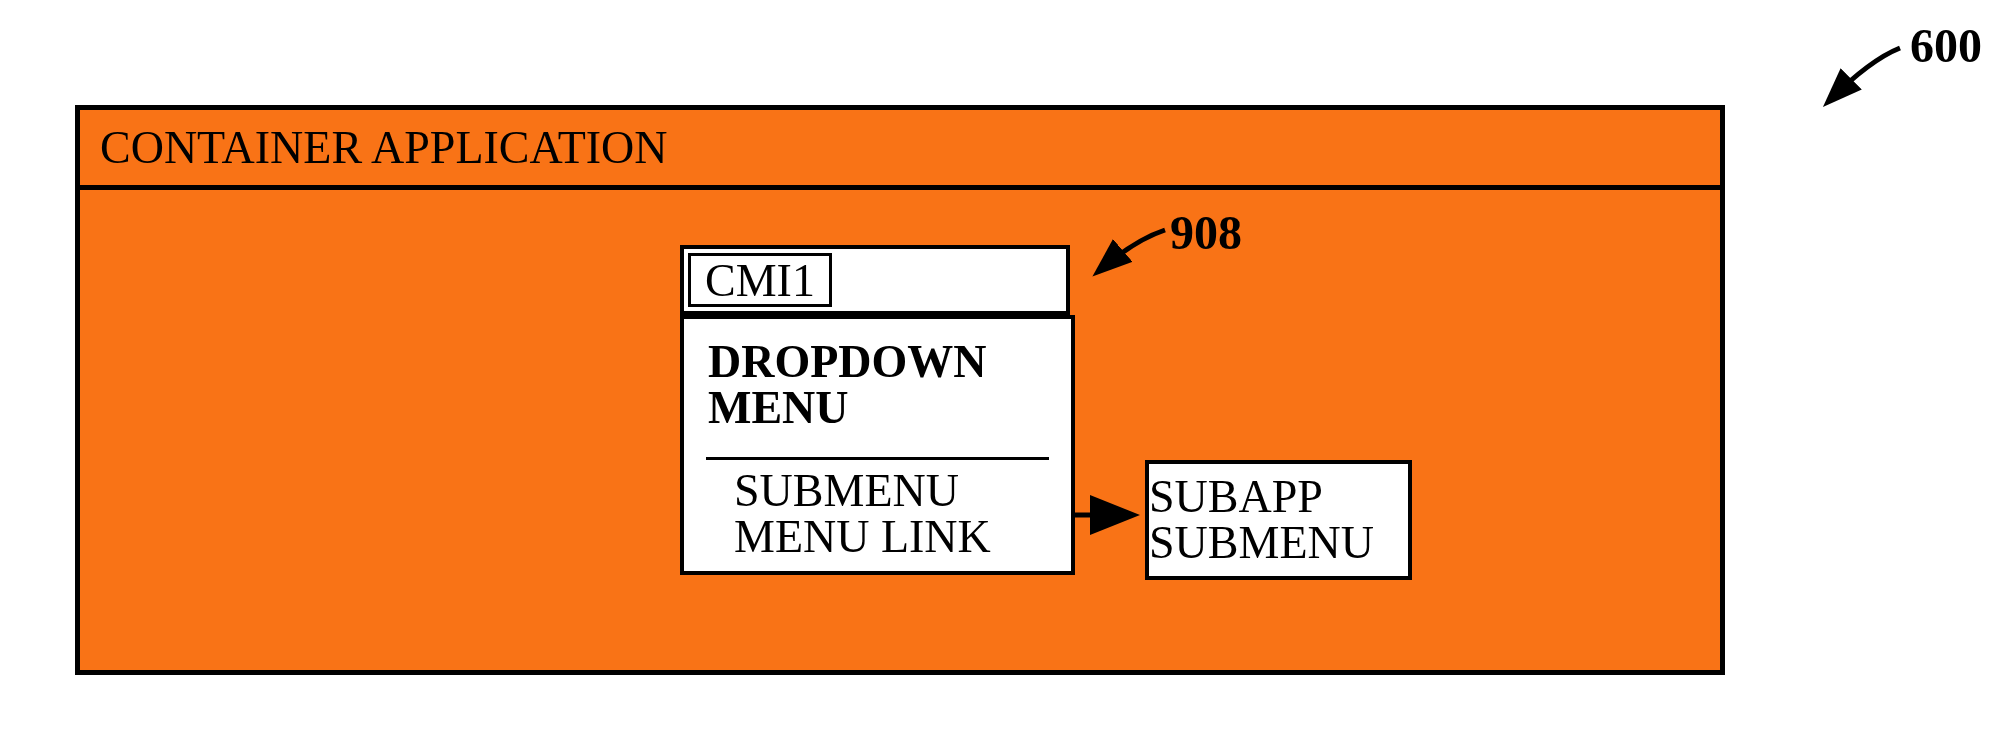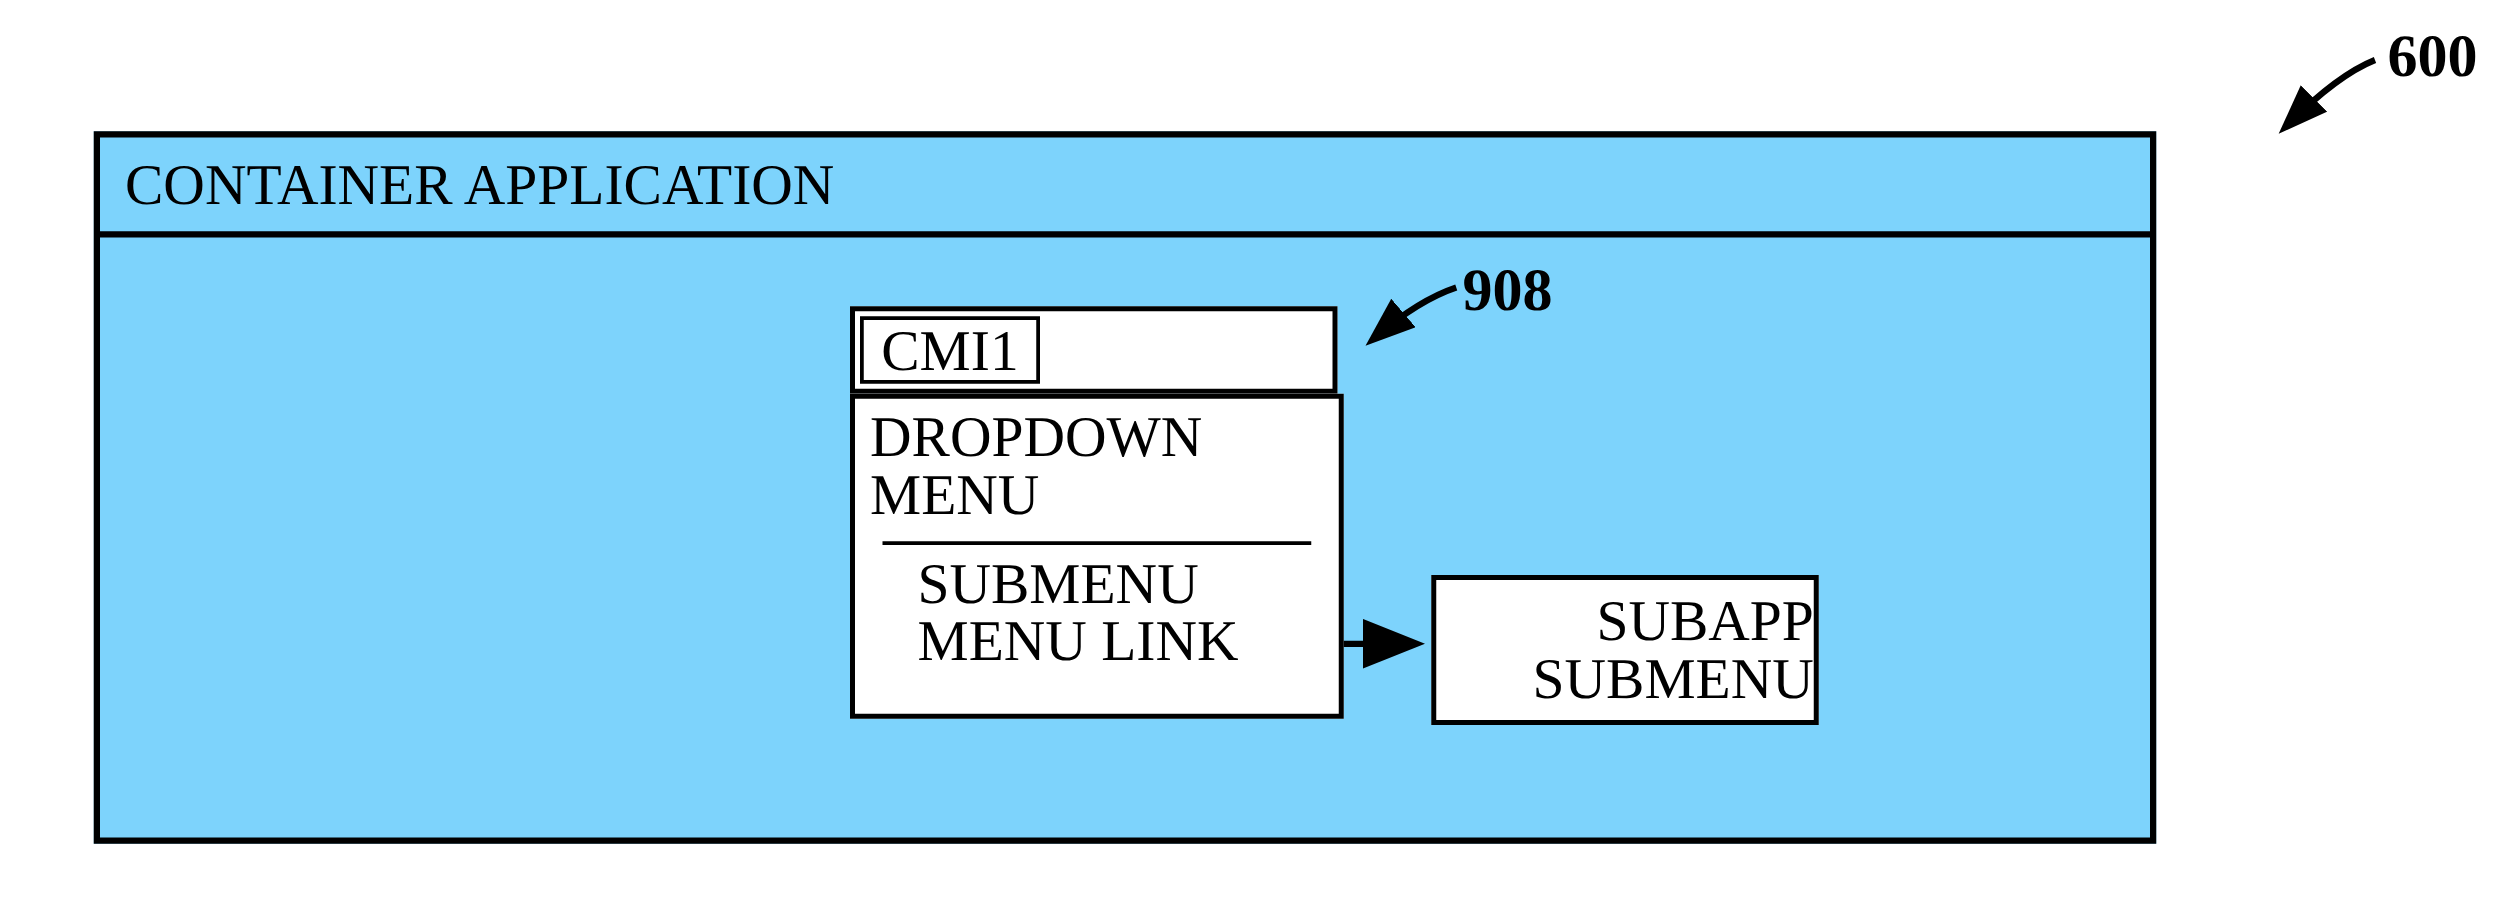--- a/index.html
+++ b/index.html
@@ -26,21 +26,21 @@
     position: absolute;
     overflow: visible;
   }
   .container-window {
     position: absolute;
     left: 75px;
     top: 105px;
     width: 1650px;
     height: 570px;
     border: 5px solid #000;
-    background: #7dd3fc;
+    background: #f97316;
   }
   .title-bar {
     height: 80px;
     border-bottom: 5px solid #000;
     display: flex;
     align-items: center;
     padding-left: 20px;
     font-size: 46px;
   }
   .body-area {
@@ -78,47 +78,48 @@
     height: 260px;
     border: 4px solid #000;
     background: #fff;
     display: flex;
     flex-direction: column;
   }
   .dropdown-header {
     font-size: 46px;
     line-height: 1.0;
     padding: 8px 12px;
-    margin: 0;
+    margin: 12px;
+    font-weight: bold;
   }
   .dropdown-divider {
     height: 3px;
     background: #000;
     margin: 6px 22px 6px 22px;
   }
   .dropdown-link {
     font-size: 46px;
     line-height: 1.0;
     padding: 2px 12px 8px 50px;
     margin: 0;
   }
   .submenu {
     position: absolute;
     left: 1065px;
     top: 270px;
-    width: 310px;
+    width: 267px;
     height: 120px;
     border: 4px solid #000;
     background: #fff;
     display: flex;
     align-items: center;
     justify-content: center;
     font-size: 46px;
     line-height: 1.0;
-    text-align: right;
+    text-align: left;
   }
   .link-arrow {
     position: absolute;
     overflow: visible;
   }
 </style>
 </head>
 <body>
 
 <div class="canvas">

